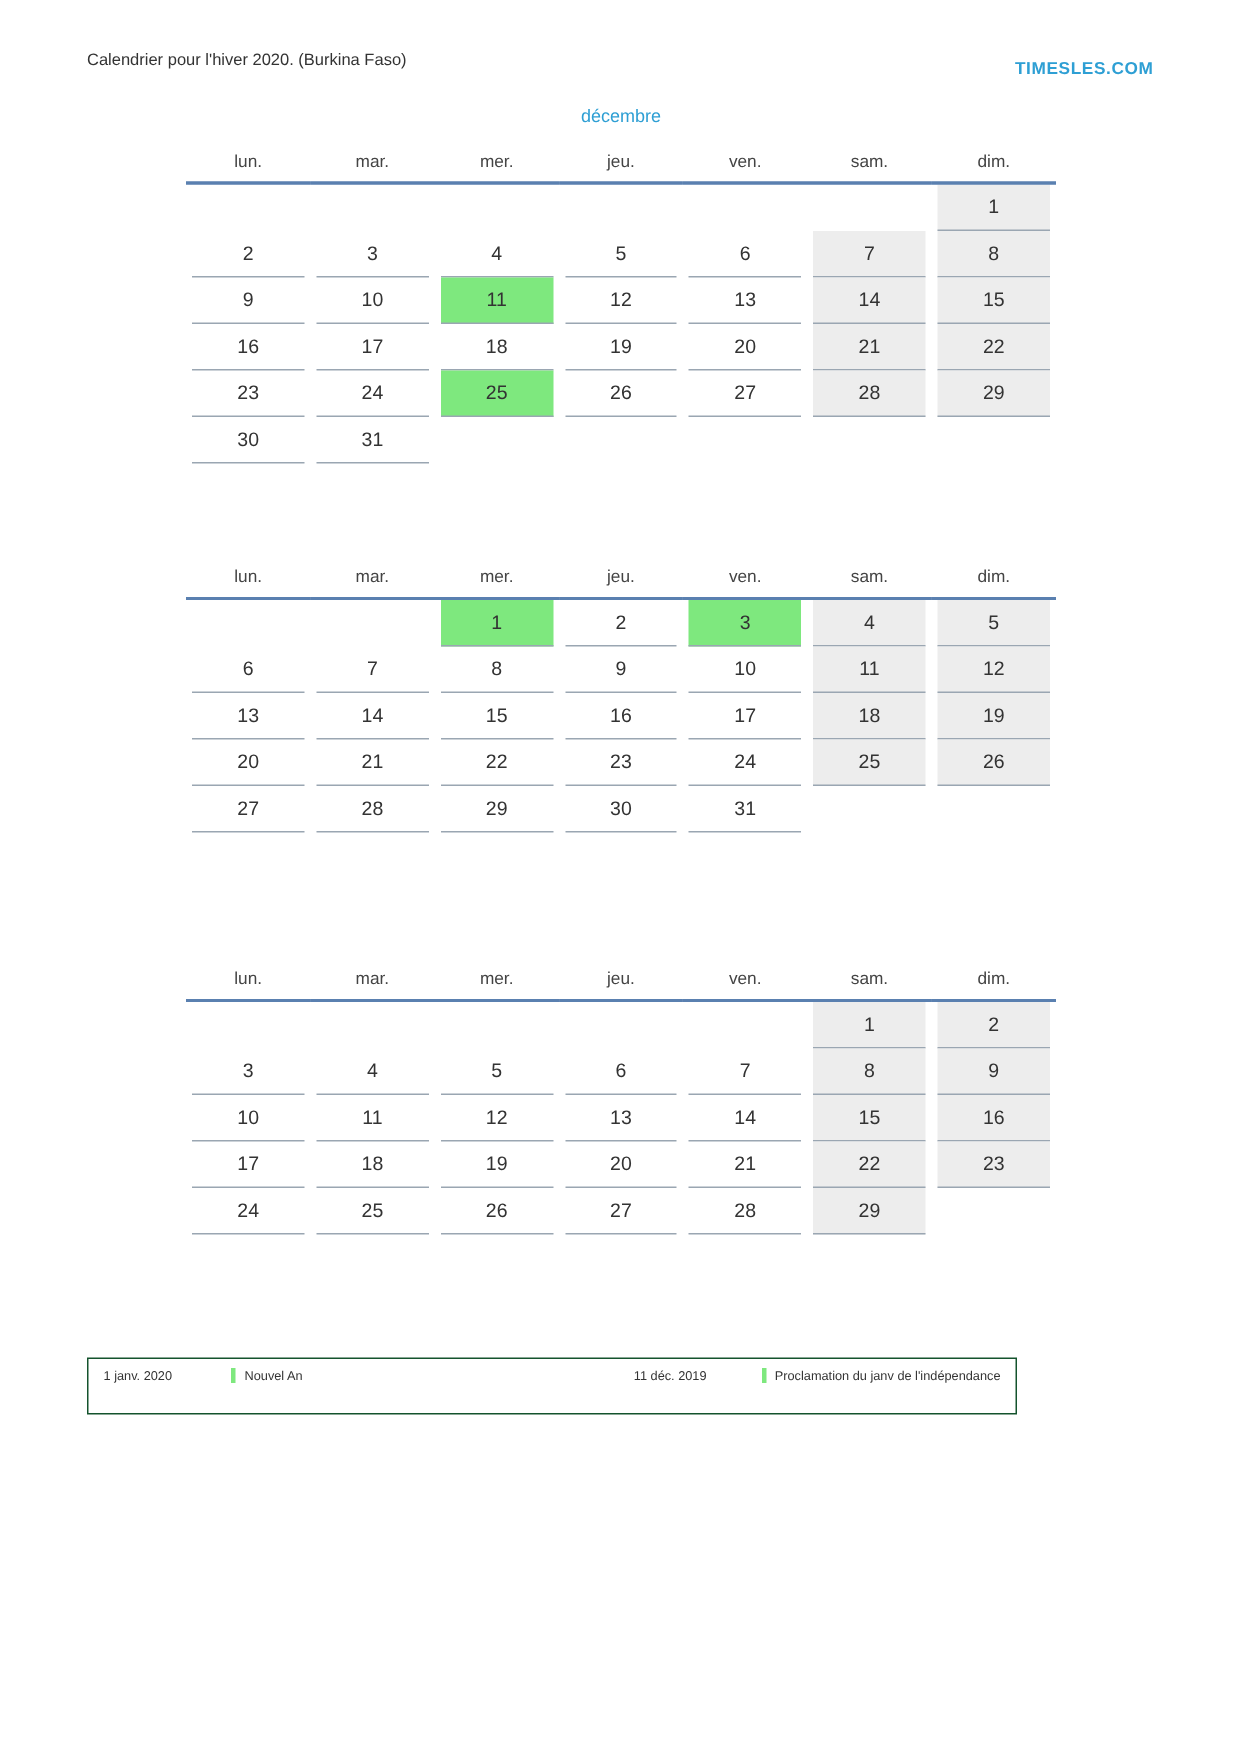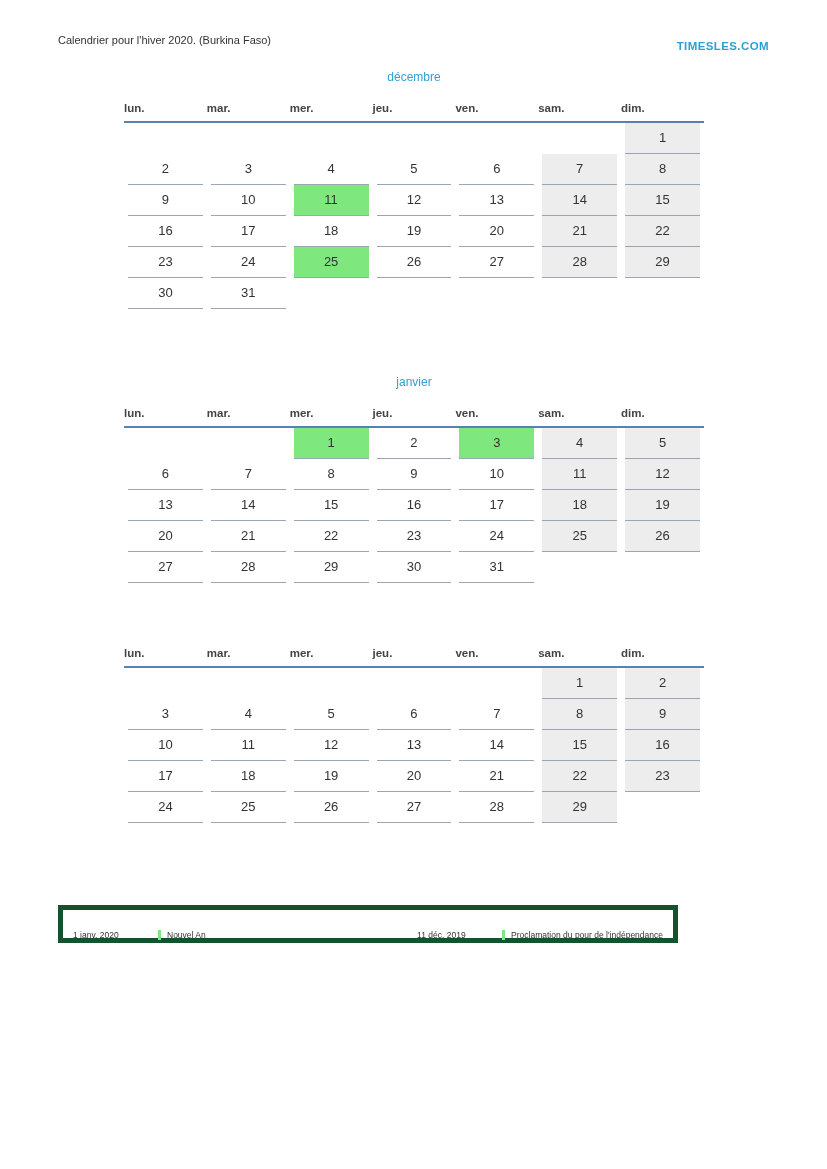--- a/index.html
+++ b/index.html
@@ -58,24 +58,24 @@
     color: #2e9fd4;
     margin-bottom: 14px;
   }
   table.cal-table {
     border-collapse: collapse;
     width: 580px;
     table-layout: fixed;
   }
   table.cal-table th {
     font-size: 11.5px;
-    font-weight: bold;
+    font-weight: normal;
     color: #444444;
     padding: 4px 0 7px 0;
-    text-align: left;
+    text-align: center;
     border-bottom: 2px solid #5a80b0;
   }
   table.cal-table td {
     height: 30px;
     text-align: center;
     font-size: 13px;
     color: #333333;
     padding: 0;
     vertical-align: middle;
   }
@@ -96,23 +96,23 @@
   td.holiday .cellbox {
     background: #7ee87e;
   }
   
   .legend {
     position: absolute;
     left: 58px;
     top: 905px;
     width: 620px;
     height: 38px;
-    border: 5px solid #14532d;
+    border: 1px solid #14532d;
     box-sizing: border-box;
-    padding: 18px 10px 0 10px;
+    padding: 4px 10px 0 10px;
   }
   .legend-row {
     display: flex;
     align-items: center;
     height: 13px;
     margin-bottom: 3px;
   }
   .leg-date {
     width: 85px;
     font-size: 8.5px;
@@ -298,21 +298,20 @@
               <td class="empty">
                 <span class="cellbox"></span>
               </td>
             </tr>
           </tbody>
         </table>
       </div>
   </div>
 
   <div class="cal" id="month-1" style="top:375px;">
-    <div class="month-name">janvier</div>
     <div class="table-holder">
         <table class="cal-table">
           <thead>
             <tr>
               <th>lun.</th>
               <th>mar.</th>
               <th>mer.</th>
               <th>jeu.</th>
               <th>ven.</th>
               <th>sam.</th>
@@ -578,18 +577,18 @@
   <div class="legend">
     <div class="legend-row">
       <div class="leg-left">
         <span class="leg-date">1 janv. 2020</span>
         <span class="leg-bar"></span>
         <span class="leg-text">Nouvel An</span>
       </div>
       <div class="leg-right">
         <span class="leg-date">11 déc. 2019</span>
         <span class="leg-bar"></span>
-        <span class="leg-text">Proclamation du pour de l'indépendance</span>
+        <span class="leg-text">Proclamation du janv de l'indépendance</span>
       </div>
     </div>
   </div>
 
 </div>
 
 </body></html>

